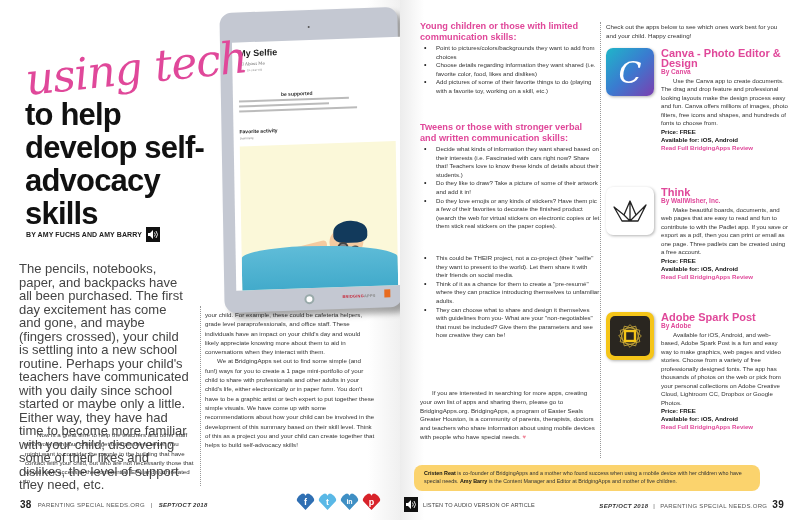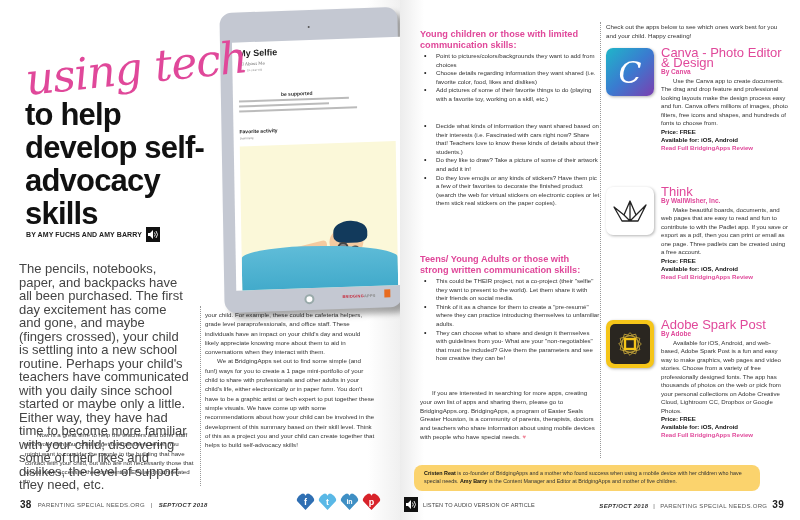--- a/index.html
+++ b/index.html
@@ -145,21 +145,21 @@
     position: absolute; left: 206px; top: 23px; width: 180px;
     font-size: 6.2px; line-height: 8.6px; color: #333;
   }
   .app { position: absolute; left: 206px; width: 186px; }
   .app-icon {
     position: absolute; left: 0; top: 0; width: 48px; height: 48px; border-radius: 7px;
     box-shadow: 1px 1px 3px rgba(0,0,0,0.3);
     display: flex; align-items: center; justify-content: center;
   }
   .app-body { position: absolute; left: 55px; top: 0; width: 128px; }
-  .app-name { font-weight: 400; color: #e0489a; font-size: 13px; line-height: 10px; }
+  .app-name { font-weight: 700; color: #e0489a; font-size: 11px; line-height: 10px; }
   .app-by { font-weight: 700; color: #e0489a; font-size: 6.5px; line-height: 8.5px; }
   .app-desc { font-size: 6.1px; line-height: 8.5px; color: #333; text-indent: 12px; }
   .app-meta { font-size: 6.1px; line-height: 8px; color: #111; font-weight: 700; }
   .app-link { font-size: 6.1px; line-height: 8px; color: #e0489a; font-weight: 700; }
 
   .bio {
     position: absolute; left: 14px; top: 465px; width: 346px; height: 26px;
     background: #fbd36d; border-radius: 8px;
     padding: 4px 10px; font-size: 5.4px; line-height: 8px; color: #333;
   }
@@ -252,39 +252,39 @@
     <div class="footer-left">
       <span class="pgnum">38</span>
       <span>PARENTING SPECIAL NEEDS.ORG</span>
       <span>|</span>
       <span class="footer-date">SEPT/OCT 2018</span>
     </div>
   </div>
 
   <div class="page right">
 
-    <div class="section" style="top:29px">
+    <div class="section" style="top:21px">
       <div class="sec-head">Young children or those with limited communication skills:</div>
       <ul class="bullets">
         <li>Point to pictures/colors/backgrounds they want to add from choices</li>
         <li>Choose details regarding information they want shared (i.e. favorite color, food, likes and dislikes)</li>
         <li>Add pictures of some of their favorite things to do (playing with a favorite toy, working on a skill, etc.)</li>
       </ul>
     </div>
 
     <div class="section" style="top:122px">
+      <div class="sec-head">Tweens or those with stronger verbal and written communication skills:</div>
       <ul class="bullets">
         <li>Decide what kinds of information they want shared based on their interests (i.e. Fascinated with cars right now?  Share that! Teachers love to know these kinds of details about their students.)</li>
         <li>Do they like to draw?  Take a picture of some of their artwork and add it in!</li>
         <li>Do they love emojis or any kinds of stickers? Have them pic a few of their favorites to decorate the finished product (search the web for virtual stickers on electronic copies or let them stick real stickers on the paper copies).</li>
       </ul>
     </div>
 
     <div class="section" style="top:254px">
-      <div class="sec-head">Teens/ Young Adults or those with strong written communication skills:</div>
       <ul class="bullets">
         <li>This could be THEIR project, not a co-project (their "selfie" they want to present to the world). Let them share it with their friends on social media.</li>
         <li>Think of it as a chance for them to create a "pre-resumé" where they can practice introducing themselves to unfamiliar adults.</li>
         <li>They can choose what to share and design it themselves with guidelines from you- What are your "non-negotiables" that must be included? Give them the parameters and see how creative they can be!</li>
       </ul>
     </div>
 
     <p class="closing"><span>If you are interested in searching for more apps, creating your own list of apps and sharing them, please go to BridgingApps.org. BridgingApps, a program of Easter Seals Greater Houston, is a community of parents, therapists, doctors and teachers who share information about using mobile devices with people who have special needs.</span> <span class="heart-mark">♥</span></p>
 
     <div class="col-rule" style="left:200px; top:22px; height:436px;"></div>
@@ -314,21 +314,21 @@
       <div class="app-body">
         <div class="app-name">Think</div>
         <div class="app-by">By WallWisher, Inc.</div>
         <div class="app-desc">Make beautiful boards, documents, and web pages that are easy to read and fun to contribute to with the Padlet app. If you save or export as a pdf, then you can print or email as one page. Three padlets can be created using a free account.</div>
         <div class="app-meta">Price: FREE</div>
         <div class="app-meta">Available for: iOS, Android</div>
         <div class="app-link">Read Full BridgingApps Review</div>
       </div>
     </div>
 
-    <div class="app" style="top:320px; height:148px">
+    <div class="app" style="top:312px; height:148px">
       <div class="app-icon" style="background:#f5c518; padding:4px;">
         <div style="width:40px;height:40px;background:#2a2620;border-radius:5px;display:flex;align-items:center;justify-content:center;">
           <svg width="28" height="28" viewBox="0 0 28 28">
               <g stroke="#c9a93a" stroke-width="0.8" fill="none">
                 <rect x="6" y="6" width="16" height="16" transform="rotate(15 14 14)"></rect>
                 <rect x="6" y="6" width="16" height="16" transform="rotate(-15 14 14)"></rect>
                 <rect x="6" y="6" width="16" height="16" transform="rotate(45 14 14)"></rect>
               </g>
               <rect x="9" y="9" width="10" height="10" fill="none" stroke="#f5c518" stroke-width="2.4"></rect>
             </svg>

